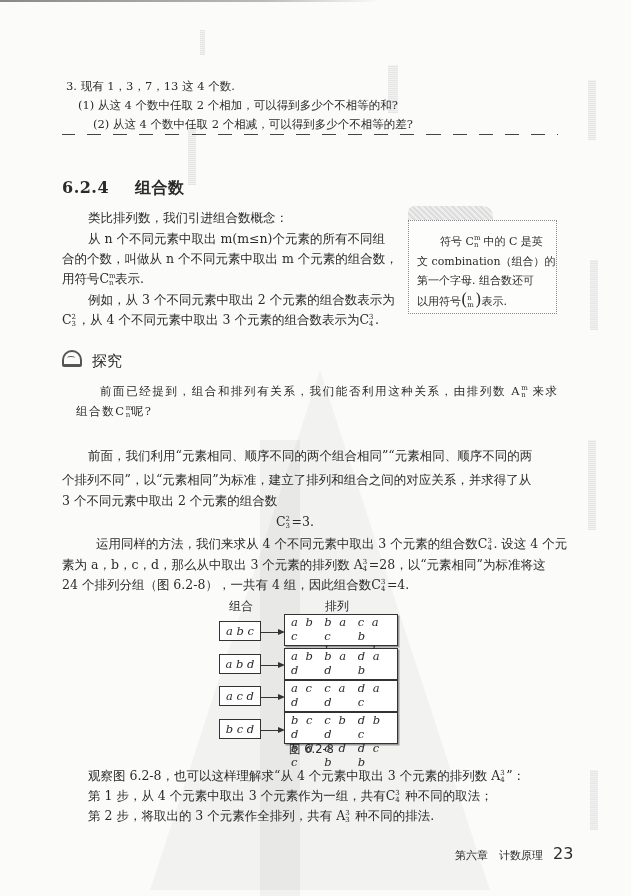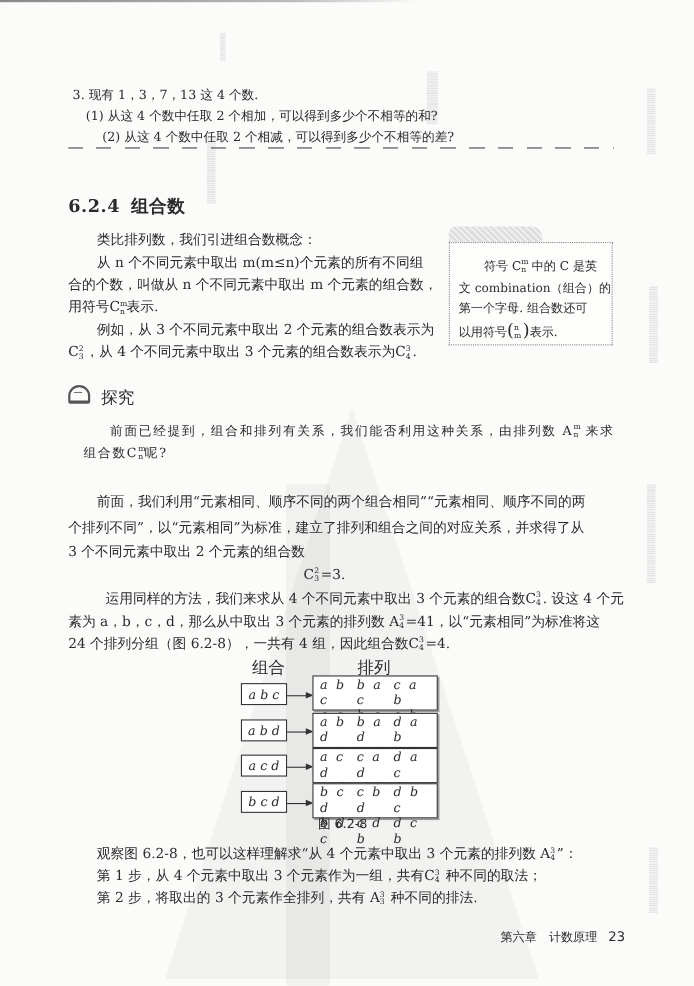--- a/index.html
+++ b/index.html
@@ -15,43 +15,43 @@
     .wm { position: absolute; background: repeating-linear-gradient(0deg,#e2e2e2 0 1px,#f0f0f0 1px 2px); opacity: .85; }
     .big-a { position: absolute; left: 150px; top: 370px; width: 0; height: 0;
       border-left: 170px solid transparent; border-right: 170px solid transparent;
       border-bottom: 520px solid rgba(0,0,0,0.035); }
     .big-a2 { position:absolute; left: 260px; top: 440px; width: 40px; height: 460px; background: rgba(0,0,0,0.04); }
     .t { position: absolute; font-size: 12.5px; line-height: 16px; white-space: nowrap; }
     .t.s { font-size: 11.5px; }
     .dash { position: absolute; left: 62px; top: 134px; width: 496px; height: 0;
       border-top: 1.3px dashed #444; border-image: repeating-linear-gradient(90deg,#444 0 14px,transparent 14px 26px) 1; }
     .heading { position: absolute; left: 62px; top: 178px; font-size: 16px; font-weight: bold; font-family: "DejaVu Sans", sans-serif; letter-spacing: .5px; }
-    .heading .num { font-family: "DejaVu Serif", serif; margin-right: 10px; }
+    .heading .num { font-family: "DejaVu Serif", serif; margin-right: 26px; }
     .sidenote { position: absolute; left: 408px; top: 220px; width: 147px; height: 92px;
       border: 1px dotted #888; background: #fdfdfc; }
     .tab { position: absolute; left: 408px; top: 206px; width: 85px; height: 14px;
       background: repeating-linear-gradient(45deg,#ddd 0 2px,#eee 2px 4px); border-radius: 6px 10px 0 0; }
     .sn { position: absolute; font-size: 11px; line-height: 20px; white-space: nowrap; }
     .explore { position: absolute; left: 62px; top: 350px; font-family: "DejaVu Sans", sans-serif; font-size: 15px; }
     .explore-icon { display: inline-block; width: 16px; height: 12px; border: 2px solid #555; border-bottom: 3px solid #555;
       border-radius: 10px 10px 2px 2px; vertical-align: -1px; margin-right: 10px; position: relative; }
     .explore-icon::after { content:""; position:absolute; left:3px; top:4px; width:8px; height:3px; border-top:1.5px solid #555; border-radius:50%; }
     
-    .lbl { position: absolute; font-size: 15px; font-family: "DejaVu Sans", sans-serif; }
+    .lbl { position: absolute; font-size: 12px; font-family: "DejaVu Sans", sans-serif; }
     .combo { position: absolute; left: 219px; width: 40px; height: 18px; border: 1px solid #333;
       font-style: italic; font-size: 11.5px; text-align: center; line-height: 18px; background:#fff; }
     .arrow { position: absolute; left: 261px; width: 22px; height: 0; border-top: 1px solid #333; }
     .arrow::after { content:""; position:absolute; right:-2px; top:-4px; border-left:7px solid #333; border-top:3.5px solid transparent; border-bottom:3.5px solid transparent; }
     .perm { position: absolute; left: 284px; width: 112px; height: 30px; border: 1.3px solid #333; background:#fff;
       box-shadow: 1.5px 1.5px 0 #999; }
     .perm .row { display: flex; justify-content: space-between; padding: 0 6px; font-style: italic; font-size: 11.5px; line-height: 14px; }
     .perm .row span { letter-spacing: 2px; }
     .caption { position: absolute; left: 289px; top: 742px; font-size: 11.5px; font-family: "DejaVu Sans", sans-serif; }
     .footer { position: absolute; left: 455px; top: 844px; font-size: 11px; font-family: "DejaVu Sans", sans-serif; }
-    .footer .pg { margin-left: 10px; font-size: 12px; }
+    .footer .pg { margin-left: 10px; font-size: 16px; }
     .ss { display:inline-block; position:relative; width:6px; height:10px; vertical-align: -2px; }
     .ss b, .ss i { position:absolute; left:0; font-size:7px; font-style:normal; font-weight:normal; line-height:7px; }
     .ss b { top:-2px; } .ss i { top:5px; }
   </style>
 </head>
 <body>
 
 <div class="page">
   <div class="topbar"></div>
 
@@ -92,21 +92,21 @@
     <span class="explore-icon"></span><span>探究</span>
   </div>
   <div class="t s" style="left:100px;top:383px;letter-spacing:1.6px"><span>前面已经提到，组合和排列有关系，我们能否利用这种关系，由排列数 A</span><span class="ss"><b>m</b><i>n</i></span><span> 来求</span></div>
   <div class="t s" style="left:76px;top:403px;letter-spacing:1.6px"><span>组合数C</span><span class="ss"><b>m</b><i>n</i></span><span>呢?</span></div>
 
   <div class="t" style="left:88px;top:448px">前面，我们利用“元素相同、顺序不同的两个组合相同”“元素相同、顺序不同的两</div>
   <div class="t" style="left:62px;top:472px">个排列不同”，以“元素相同”为标准，建立了排列和组合之间的对应关系，并求得了从</div>
   <div class="t" style="left:62px;top:493px">3 个不同元素中取出 2 个元素的组合数</div>
   <div class="t" style="left:276px;top:514px">C<span class="ss"><b>2</b><i>3</i></span><span>=3.</span></div>
   <div class="t" style="left:96px;top:536px"><span>运用同样的方法，我们来求从 4 个不同元素中取出 3 个元素的组合数C</span><span class="ss"><b>3</b><i>4</i></span><span>. 设这 4 个元</span></div>
-  <div class="t" style="left:62px;top:557px"><span>素为 a，b，c，d，那么从中取出 3 个元素的排列数 A</span><span class="ss"><b>3</b><i>4</i></span><span>=41，以“元素相同”为标准将这</span></div>
+  <div class="t" style="left:62px;top:557px"><span>素为 a，b，c，d，那么从中取出 3 个元素的排列数 A</span><span class="ss"><b>3</b><i>4</i></span><span>=28，以“元素相同”为标准将这</span></div>
   <div class="t" style="left:62px;top:577px"><span>24 个排列分组（图 6.2-8），一共有 4 组，因此组合数C</span><span class="ss"><b>3</b><i>4</i></span><span>=4.</span></div>
 
   <div class="lbl" style="left:229px;top:598px">组合</div>
   <div class="lbl" style="left:325px;top:598px">排列</div>
 
   <div class="combo" style="top:621px">a b c</div>
   <div class="arrow" style="top:632px"></div>
   <div class="perm" style="top:614px">
     <div class="row">
         <span>a b c</span>

